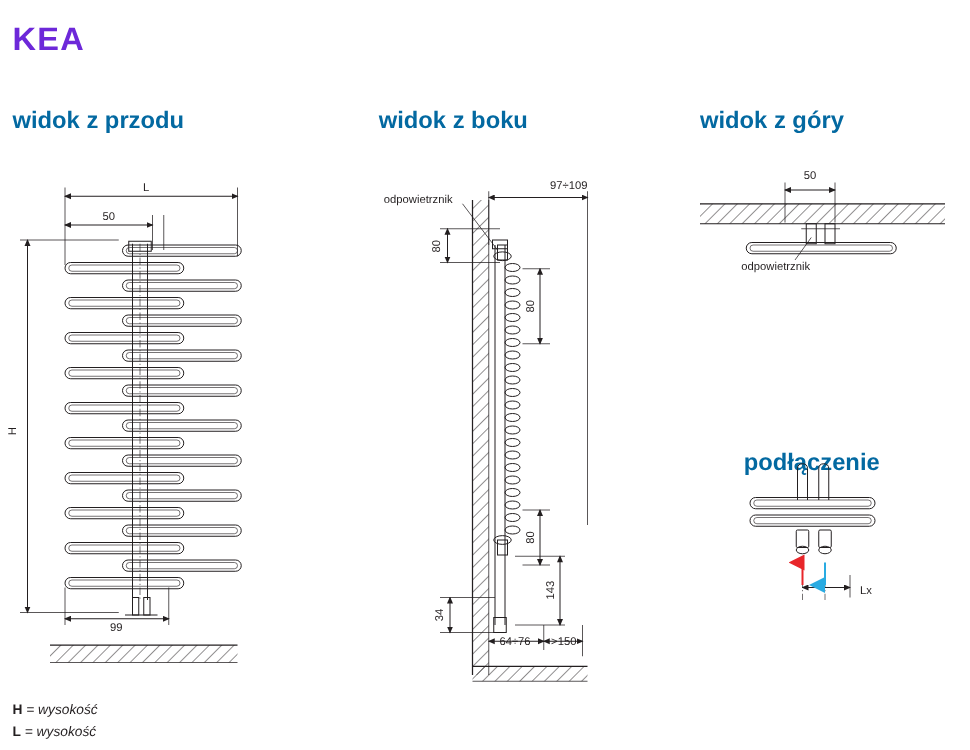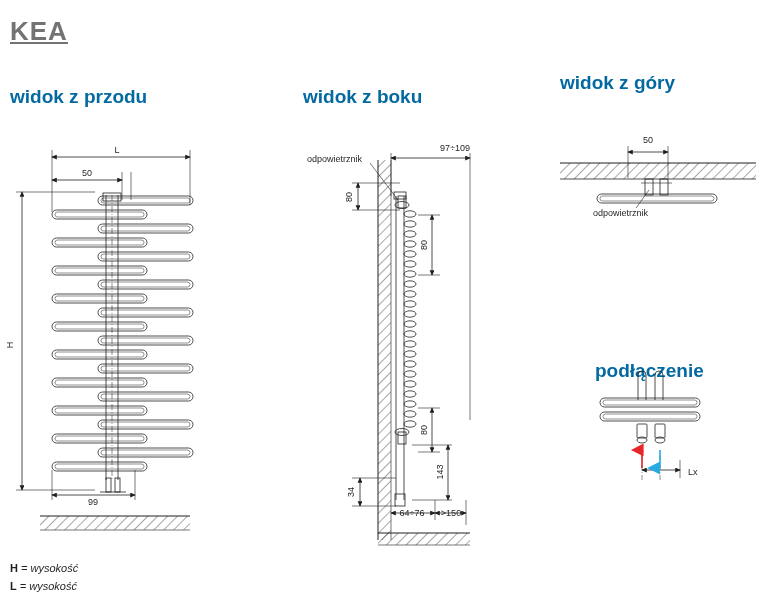--- a/index.html
+++ b/index.html
@@ -21,32 +21,31 @@
     width: 776px;
     height: 600px;
   }
   #title {
     position: absolute;
     left: 10px;
     top: 16px;
     font-size: 26px;
     font-weight: bold;
     letter-spacing: 1px;
-    color: #737373;
-    text-decoration: underline;
+    color: #6d28d9;
   }
   .sec-head {
     position: absolute;
     font-size: 19px;
     font-weight: bold;
     color: #0369a1;
   }
   #head-front { left: 10px; top: 86px; }
   #head-side  { left: 303px; top: 86px; text-align: center; }
-  #head-top   { left: 560px; top: 72px; }
+  #head-top   { left: 560px; top: 86px; }
   #head-conn  { left: 595px; top: 320px; margin-top: 40px; }
 
   .legend {
     position: absolute;
     font-size: 11px;
     left: 10px;
   }
   .legend b { font-weight: bold; }
   .legend i { font-style: italic; }
   #legend-h { top: 562px; }

